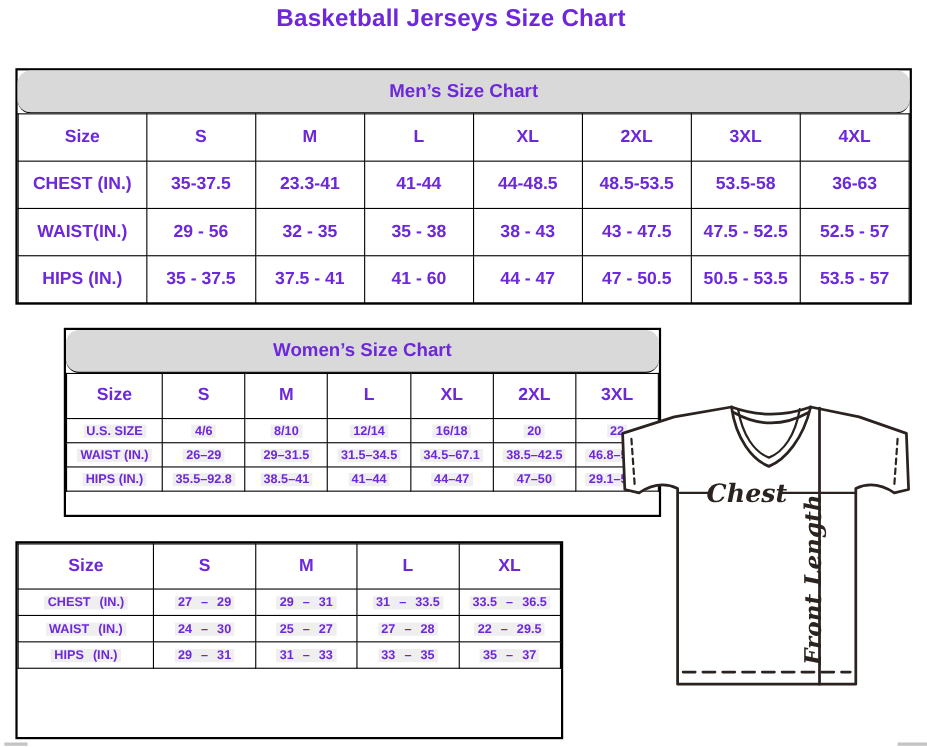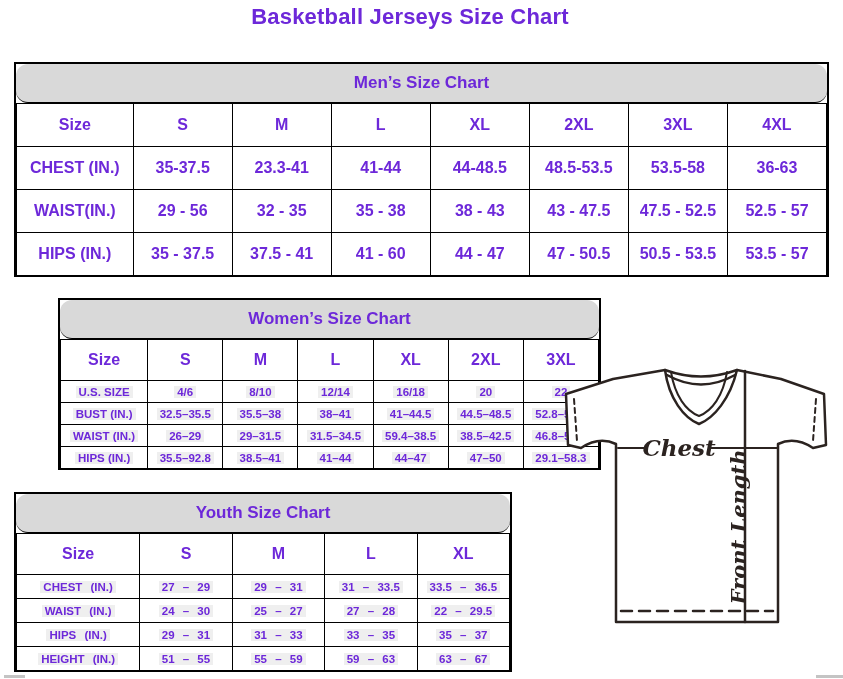--- a/index.html
+++ b/index.html
@@ -131,52 +131,42 @@
           <tr>
             <th><span>U.S. SIZE</span></th>
             <td><span>4/6</span></td>
             <td><span>8/10</span></td>
             <td><span>12/14</span></td>
             <td><span>16/18</span></td>
             <td><span>20</span></td>
             <td><span>22</span></td>
           </tr>
           <tr>
-            <th><span>BUST (IN.)</span></th>
-            <td><span>32.5–35.5</span></td>
-            <td><span>35.5–38</span></td>
-            <td><span>38–41</span></td>
-            <td><span>41–44.5</span></td>
-            <td><span>44.5–48.5</span></td>
-            <td><span>52.8–56.5</span></td>
-          </tr>
-          <tr>
             <th><span>WAIST (IN.)</span></th>
             <td><span>26–29</span></td>
             <td><span>29–31.5</span></td>
             <td><span>31.5–34.5</span></td>
-            <td><span>59.4–38.5</span></td>
+            <td><span>34.5–67.1</span></td>
             <td><span>38.5–42.5</span></td>
             <td><span>46.8–50.3</span></td>
           </tr>
           <tr>
             <th><span>HIPS (IN.)</span></th>
             <td><span>35.5–92.8</span></td>
             <td><span>38.5–41</span></td>
             <td><span>41–44</span></td>
             <td><span>44–47</span></td>
             <td><span>47–50</span></td>
             <td><span>29.1–58.3</span></td>
           </tr>
         </tbody>
       </table>
   </div>
 
   <div class="chart chart-youth small">
-    <div class="chart-header">Youth Size Chart</div>
     <table>
         <colgroup>
           <col class="col-first">
           <col>
           <col>
           <col>
           <col>
         </colgroup>
         <thead>
           <tr>
@@ -201,27 +191,20 @@
             <td><span>25 – 27</span></td>
             <td><span>27 – 28</span></td>
             <td><span>22 – 29.5</span></td>
           </tr>
           <tr>
             <th><span>HIPS (IN.)</span></th>
             <td><span>29 – 31</span></td>
             <td><span>31 – 33</span></td>
             <td><span>33 – 35</span></td>
             <td><span>35 – 37</span></td>
-          </tr>
-          <tr>
-            <th><span>HEIGHT (IN.)</span></th>
-            <td><span>51 – 55</span></td>
-            <td><span>55 – 59</span></td>
-            <td><span>59 – 63</span></td>
-            <td><span>63 – 67</span></td>
           </tr>
         </tbody>
       </table>
   </div>
 
   <svg class="jersey" viewBox="556 358 286 292" xmlns="http://www.w3.org/2000/svg">
     <g fill="none" stroke="#2b2320" stroke-width="2.5" stroke-linejoin="round" stroke-linecap="round">
 
       <path fill="#ffffff" d="
         M 665 370 L 613 379 L 566 394 L 568 445 L 581 448

